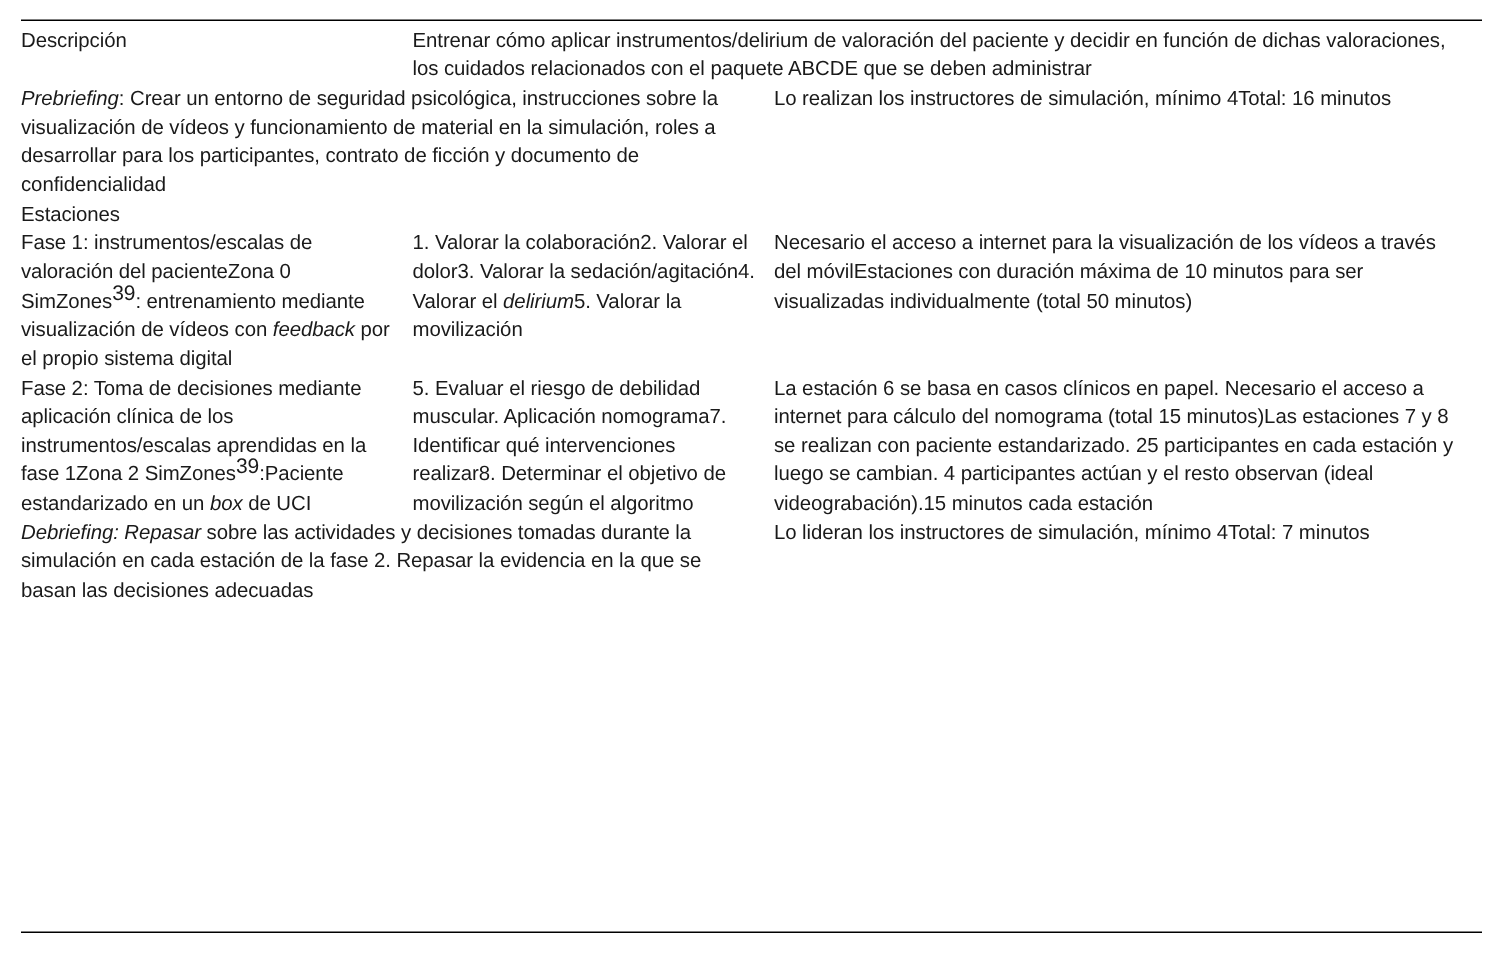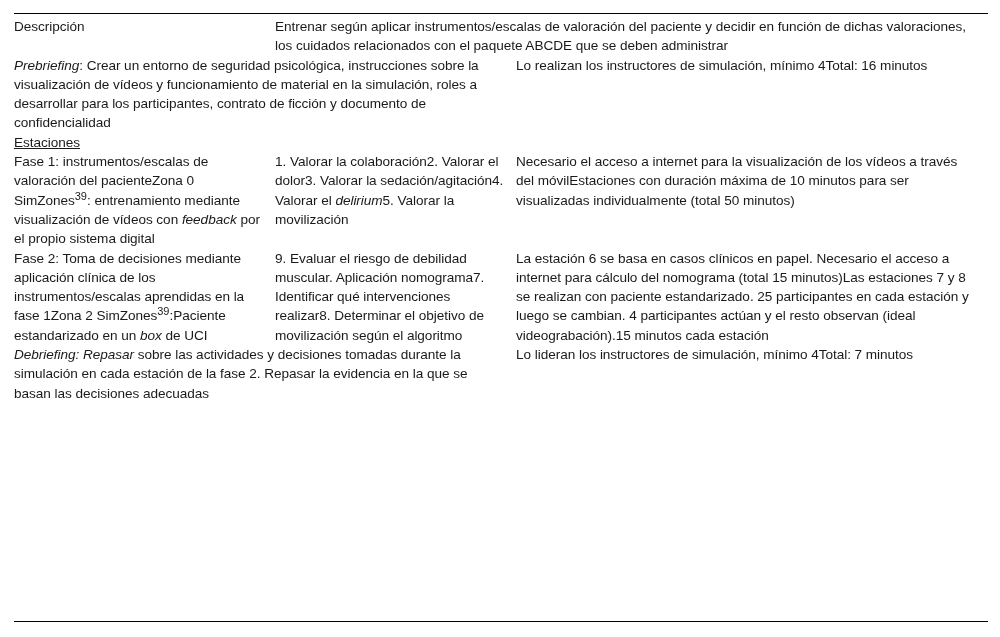--- a/index.html
+++ b/index.html
@@ -52,62 +52,62 @@
   td.col2 { padding-left: 0; }
   td.col3 { padding-left: 0; }
 
   .row-desc td { padding-bottom: 1px; }
   .row-pre td { padding-bottom: 0px; }
   .row-f1 td { padding-bottom: 0px; }
   .row-f2 td { padding-bottom: 0px; }
   .row-deb td { padding-bottom: 0px; }
   i, .ital { font-style: italic; text-align: right; }
   sup {
-    font-size: 11px;
+    font-size: 14px;
     vertical-align: baseline;
     position: relative;
     top: -5px;
     line-height: 0;
   }
-  .estaciones-line { display: block; text-decoration: underline; }
+  .estaciones-line { display: block; }
 </style>
 </head>
 <body>
 
 <div class="sheet">
 
   <div class="rule rule-top"></div>
 
   <table class="sim-table">
     <colgroup>
       <col class="c1">
         <col class="c2">
         <col class="c3">
     </colgroup>
     <tbody>
 
       <tr class="row-desc">
         <td class="col1">Descripción</td>
-        <td class="col2" colspan="2">Entrenar según aplicar instrumentos/escalas de valoración del paciente y decidir en función de dichas valoraciones, los cuidados relacionados con el paquete ABCDE que se deben administrar</td>
+        <td class="col2" colspan="2">Entrenar cómo aplicar instrumentos/delirium de valoración del paciente y decidir en función de dichas valoraciones, los cuidados relacionados con el paquete ABCDE que se deben administrar</td>
       </tr>
 
       <tr class="row-pre">
         <td class="col1" colspan="2"><i>Prebriefing</i><span>: Crear un entorno de seguridad psicológica, instrucciones sobre la visualización de vídeos y funcionamiento de material en la simulación, roles a desarrollar para los participantes, contrato de ficción y documento de confidencialidad</span><span class="estaciones-line">Estaciones</span></td>
         <td class="col3">Lo realizan los instructores de simulación, mínimo 4Total: 16 minutos</td>
       </tr>
 
       <tr class="row-f1">
         <td class="col1"><span>Fase 1: instrumentos/escalas de valoración del pacienteZona 0 SimZones</span><sup>39</sup><span>: entrenamiento mediante visualización de vídeos con </span><i>feedback</i><span> por el propio sistema digital</span></td>
         <td class="col2"><span>1. Valorar la colaboración2. Valorar el dolor3. Valorar la sedación/agitación4. Valorar el </span><i>delirium</i><span>5. Valorar la movilización</span></td>
         <td class="col3">Necesario el acceso a internet para la visualización de los vídeos a través del móvilEstaciones con duración máxima de 10 minutos para ser visualizadas individualmente (total 50 minutos)</td>
       </tr>
 
       <tr class="row-f2">
         <td class="col1"><span>Fase 2: Toma de decisiones mediante aplicación clínica de los instrumentos/escalas aprendidas en la fase 1Zona 2 SimZones</span><sup>39</sup><span>:Paciente estandarizado en un </span><i>box</i><span> de UCI</span></td>
-        <td class="col2">9. Evaluar el riesgo de debilidad muscular. Aplicación nomograma7. Identificar qué intervenciones realizar8. Determinar el objetivo de movilización según el algoritmo</td>
+        <td class="col2">5. Evaluar el riesgo de debilidad muscular. Aplicación nomograma7. Identificar qué intervenciones realizar8. Determinar el objetivo de movilización según el algoritmo</td>
         <td class="col3">La estación 6 se basa en casos clínicos en papel. Necesario el acceso a internet para cálculo del nomograma (total 15 minutos)Las estaciones 7 y 8 se realizan con paciente estandarizado. 25 participantes en cada estación y luego se cambian. 4 participantes actúan y el resto observan (ideal videograbación).15 minutos cada estación</td>
       </tr>
 
       <tr class="row-deb">
         <td class="col1" colspan="2"><i>Debriefing: Repasar</i><span> sobre las actividades y decisiones tomadas durante la simulación en cada estación de la fase 2. Repasar la evidencia en la que se basan las decisiones adecuadas</span></td>
         <td class="col3">Lo lideran los instructores de simulación, mínimo 4Total: 7 minutos</td>
       </tr>
 
     </tbody>
   </table>

